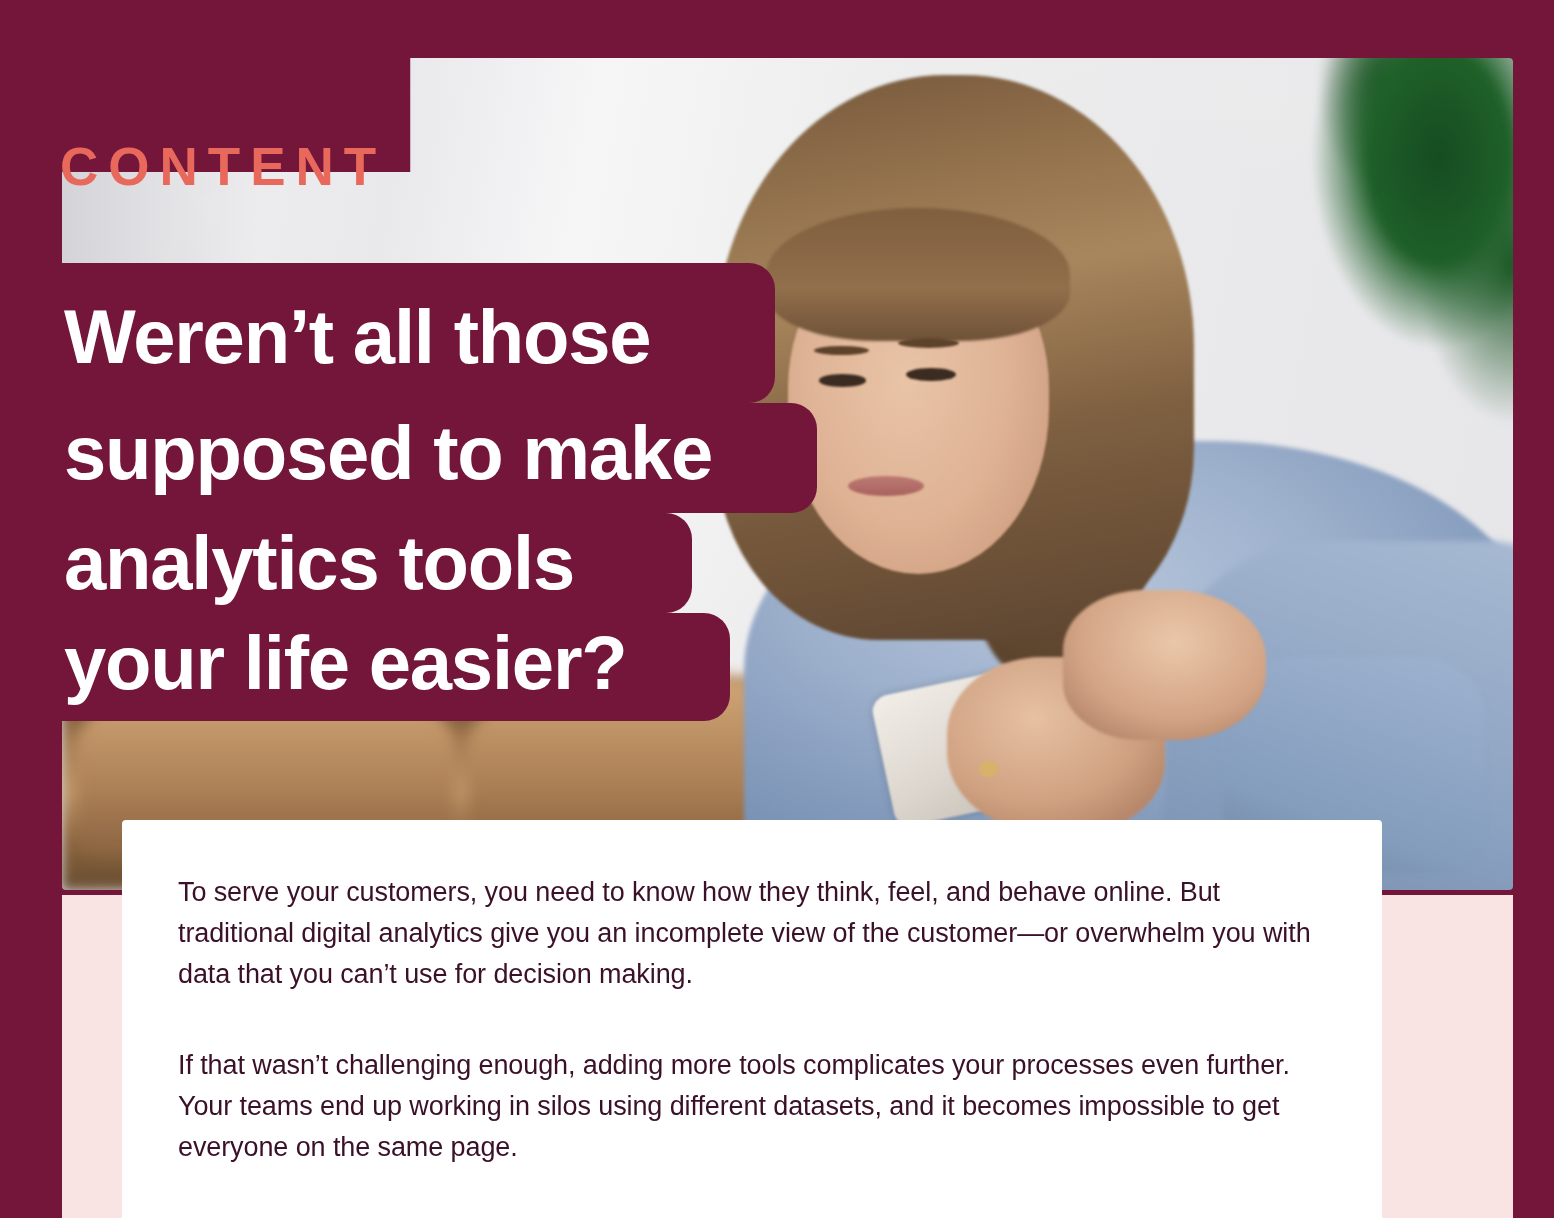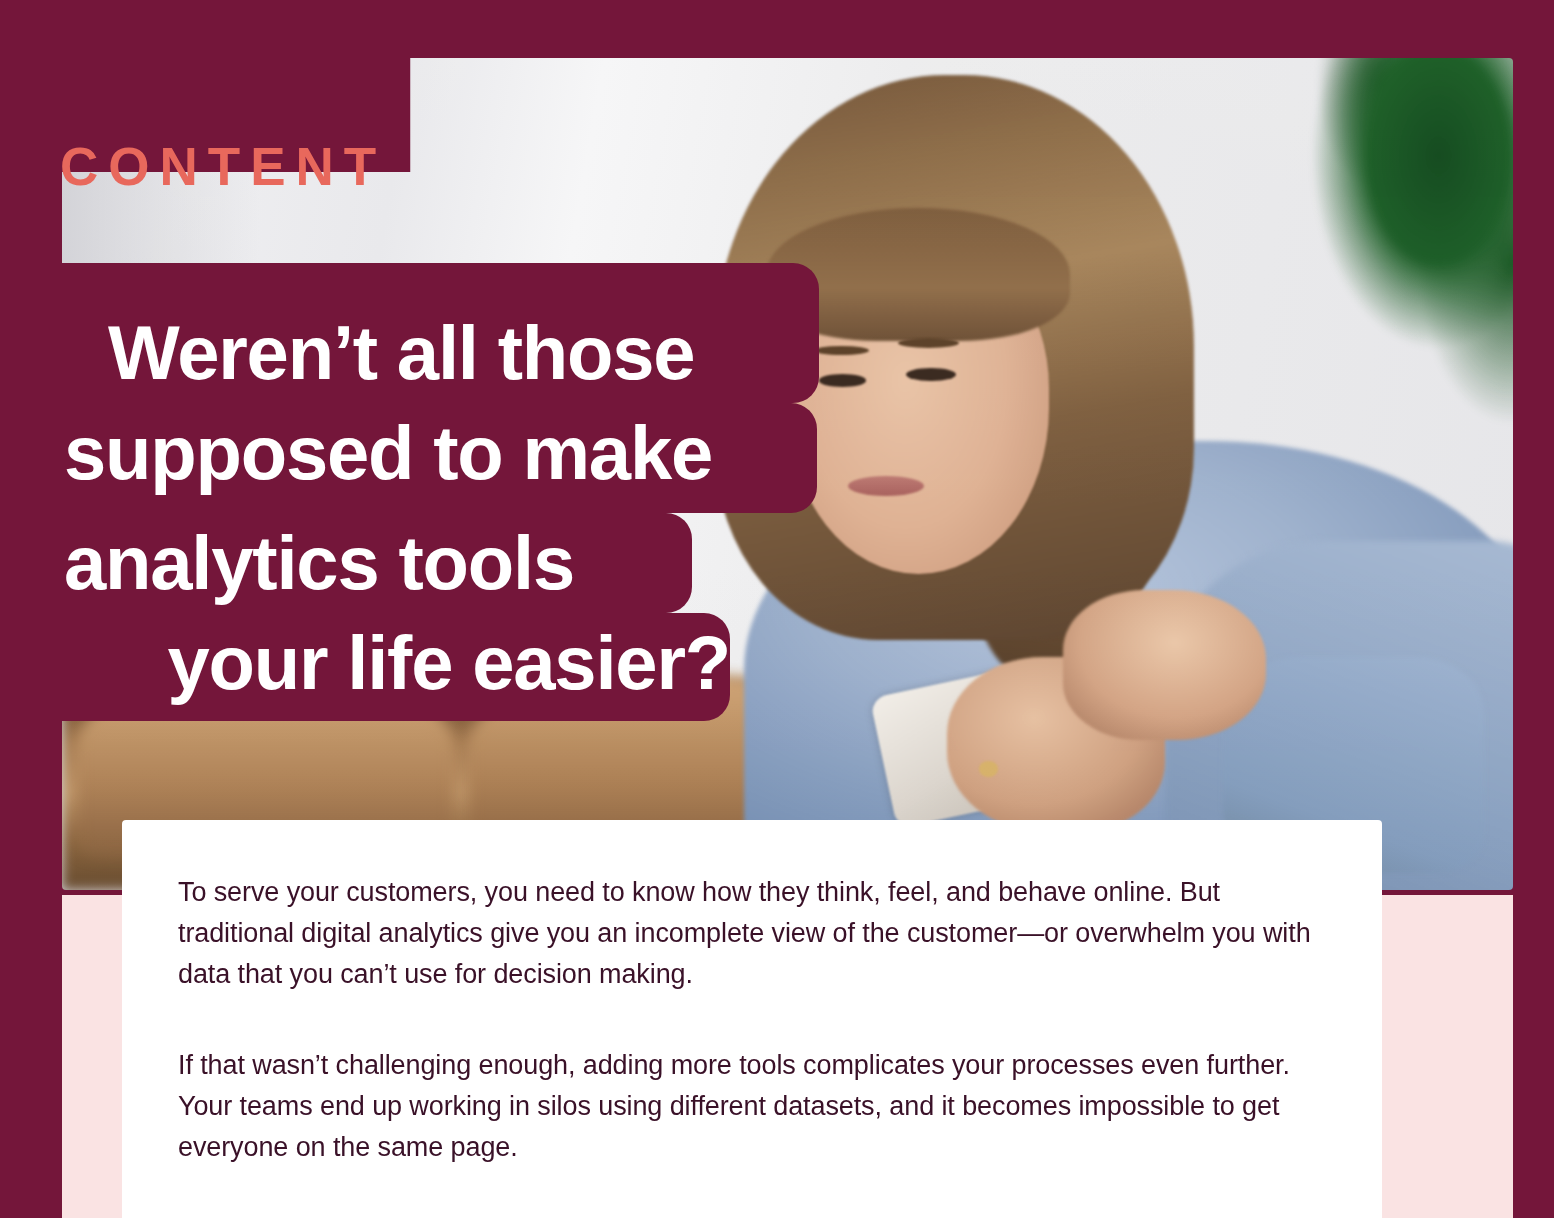--- a/index.html
+++ b/index.html
@@ -235,24 +235,24 @@
     font-size:76px;
     line-height:100px;
     font-weight:700;
     letter-spacing:-1.2px;
     padding:0 0 0 0;
     white-space:nowrap;
     border-top-right-radius:26px;
     border-bottom-right-radius:26px;
   }
   .hl-row span{ display:inline-block; padding-left:2px; }
-  .hl-1{ width:713px; height:140px; padding-top:40px;margin-left:44px; }
+  .hl-1{ width:713px; height:140px; padding-top:24px; }
   .hl-2{ width:630px; height:100px; border-top-right-radius:26px; }
   .hl-3{ width:755px; height:110px; }
-  .hl-4{ width:668px; height:108px; padding-bottom:10px; border-bottom-right-radius:26px;text-align:right; }
+  .hl-4{ width:668px; height:108px; padding-bottom:10px; border-bottom-right-radius:26px; }
 
   
   .headline::before{
     content:"";
     position:absolute;
     left:0; top:0; bottom:0; width:430px;
     background:#74163A;
     z-index:-1;
     border-bottom-right-radius:0;
   }

